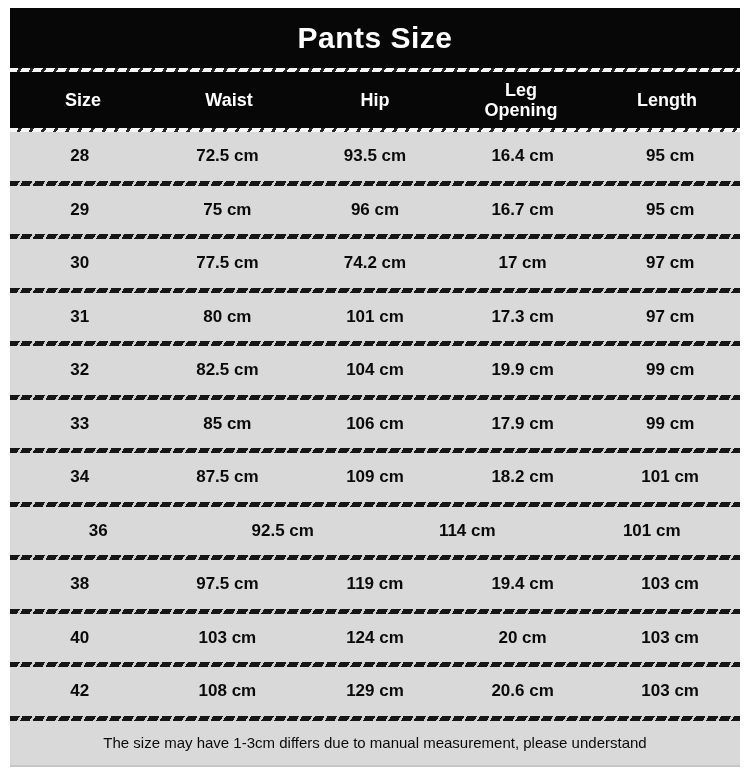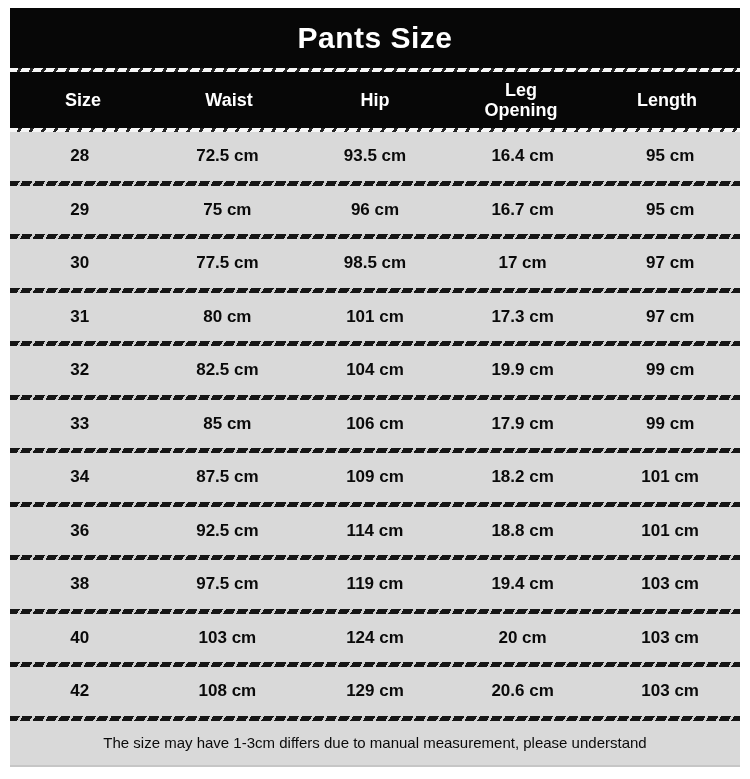--- a/index.html
+++ b/index.html
@@ -142,21 +142,21 @@
           <div class="cell">29</div>
           <div class="cell">75 cm</div>
           <div class="cell">96 cm</div>
           <div class="cell">16.7 cm</div>
           <div class="cell">95 cm</div>
         </div>
         <div class="divider dark"></div>
         <div class="row">
           <div class="cell">30</div>
           <div class="cell">77.5 cm</div>
-          <div class="cell">98.5 cm</div>
+          <div class="cell">74.2 cm</div>
           <div class="cell">17 cm</div>
           <div class="cell">97 cm</div>
         </div>
         <div class="divider dark"></div>
         <div class="row">
           <div class="cell">31</div>
           <div class="cell">80 cm</div>
           <div class="cell">101 cm</div>
           <div class="cell">17.3 cm</div>
           <div class="cell">97 cm</div>
@@ -183,21 +183,20 @@
           <div class="cell">87.5 cm</div>
           <div class="cell">109 cm</div>
           <div class="cell">18.2 cm</div>
           <div class="cell">101 cm</div>
         </div>
         <div class="divider dark"></div>
         <div class="row">
           <div class="cell">36</div>
           <div class="cell">92.5 cm</div>
           <div class="cell">114 cm</div>
-          <div class="cell">18.8 cm</div>
           <div class="cell">101 cm</div>
         </div>
         <div class="divider dark"></div>
         <div class="row">
           <div class="cell">38</div>
           <div class="cell">97.5 cm</div>
           <div class="cell">119 cm</div>
           <div class="cell">19.4 cm</div>
           <div class="cell">103 cm</div>
         </div>

